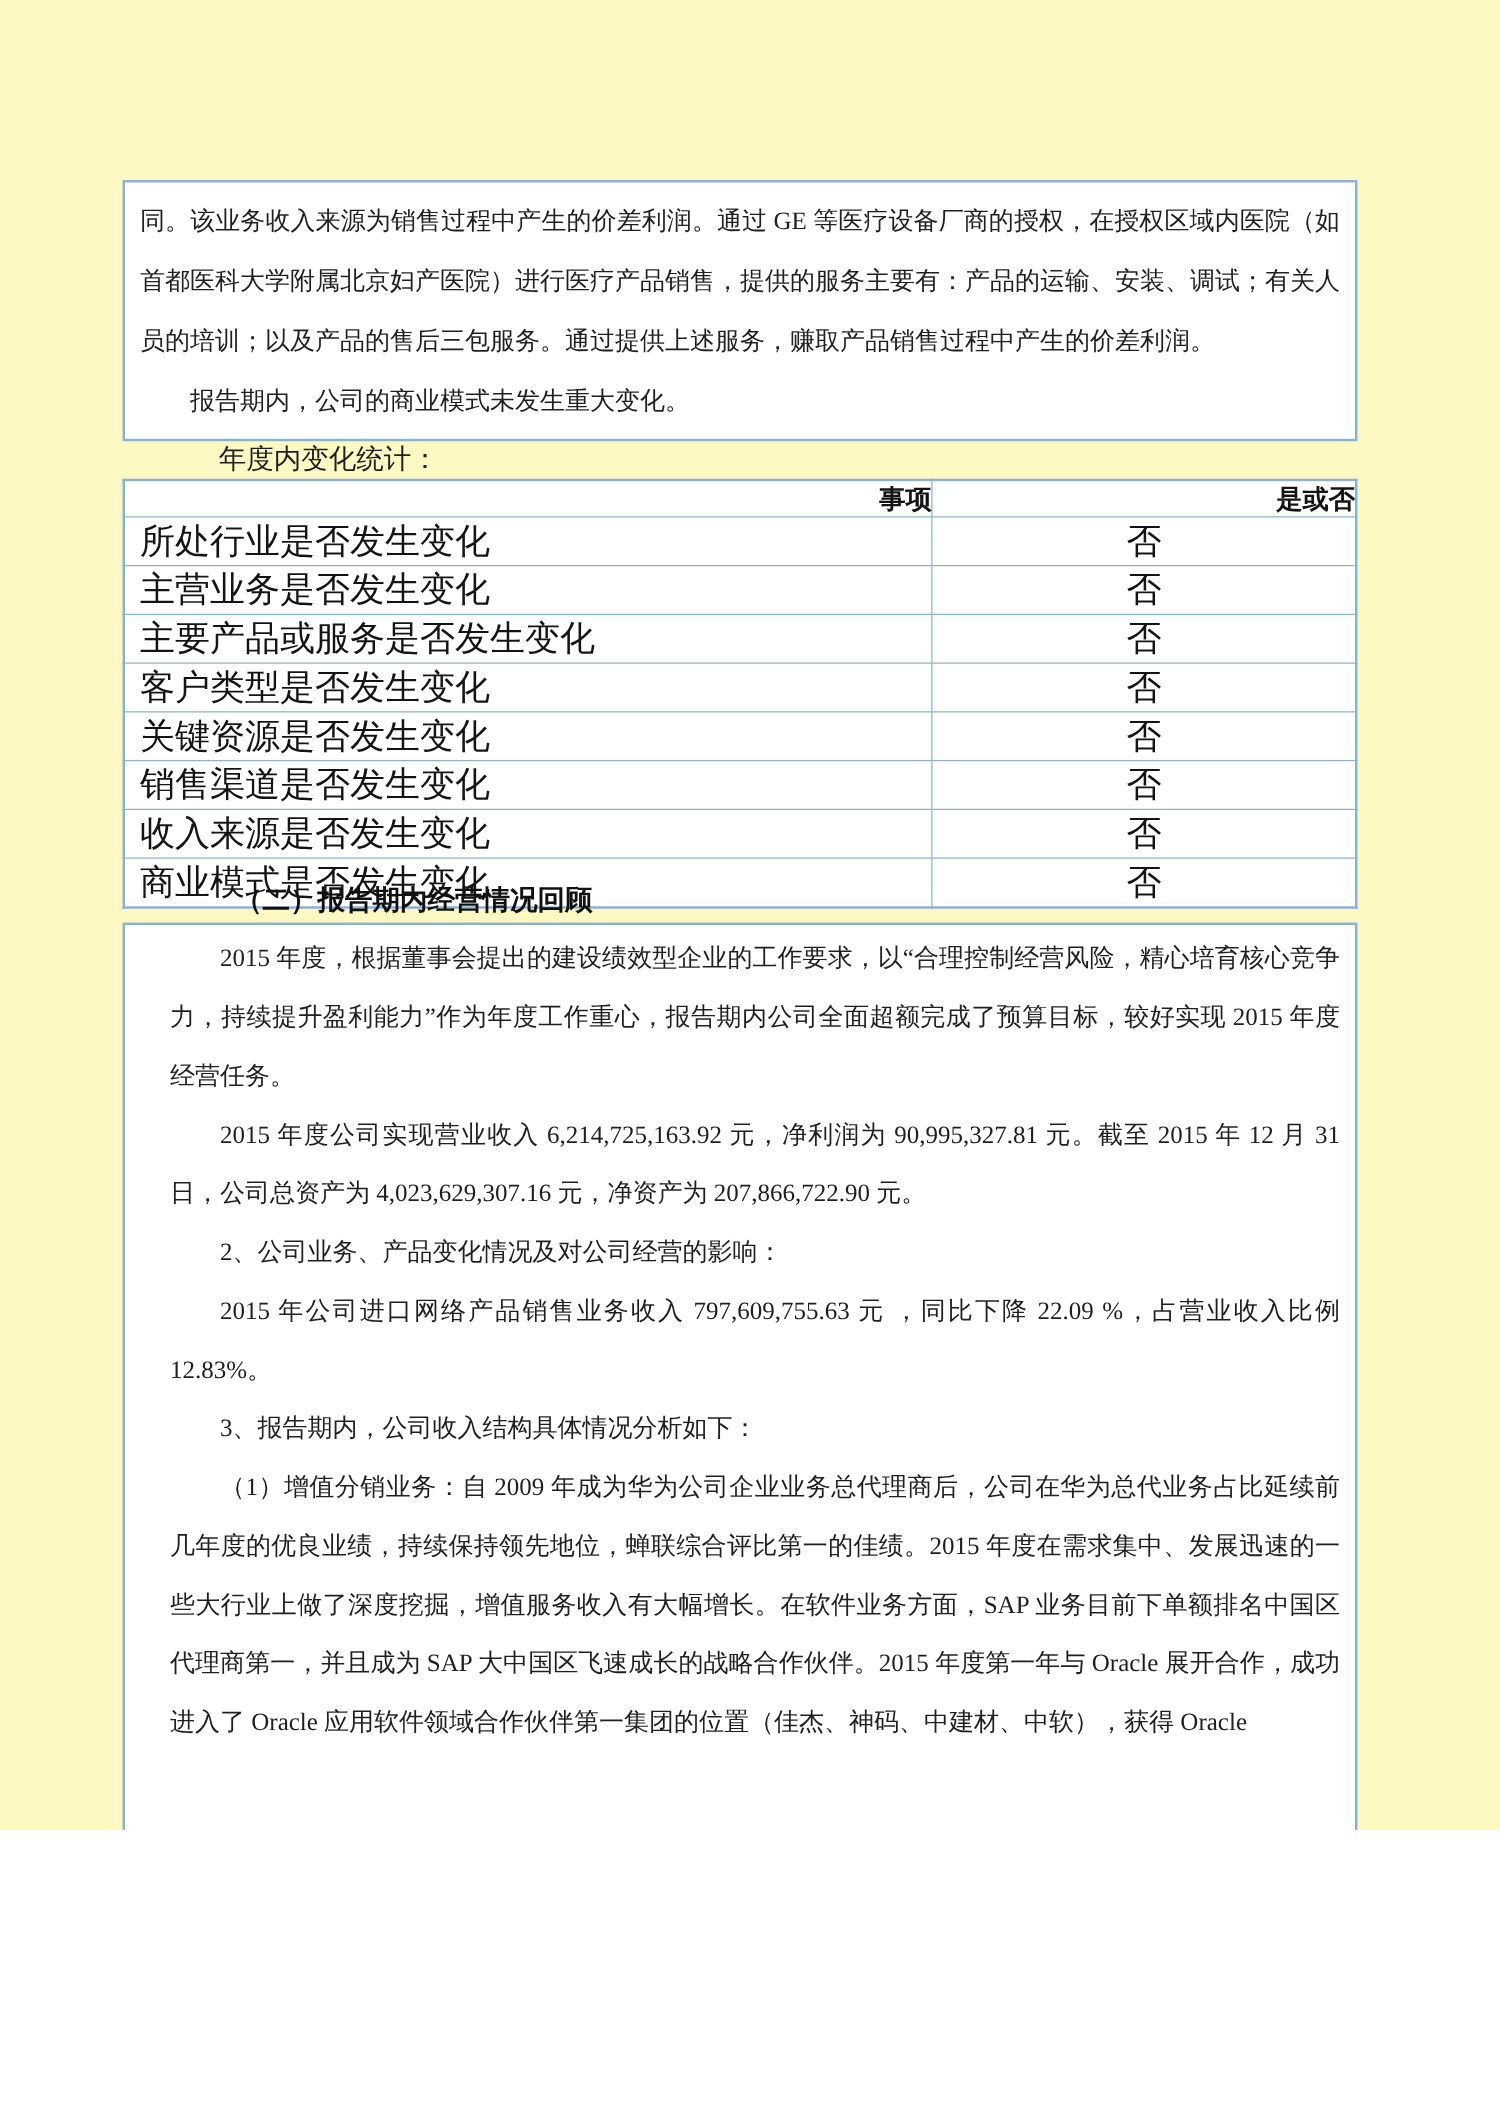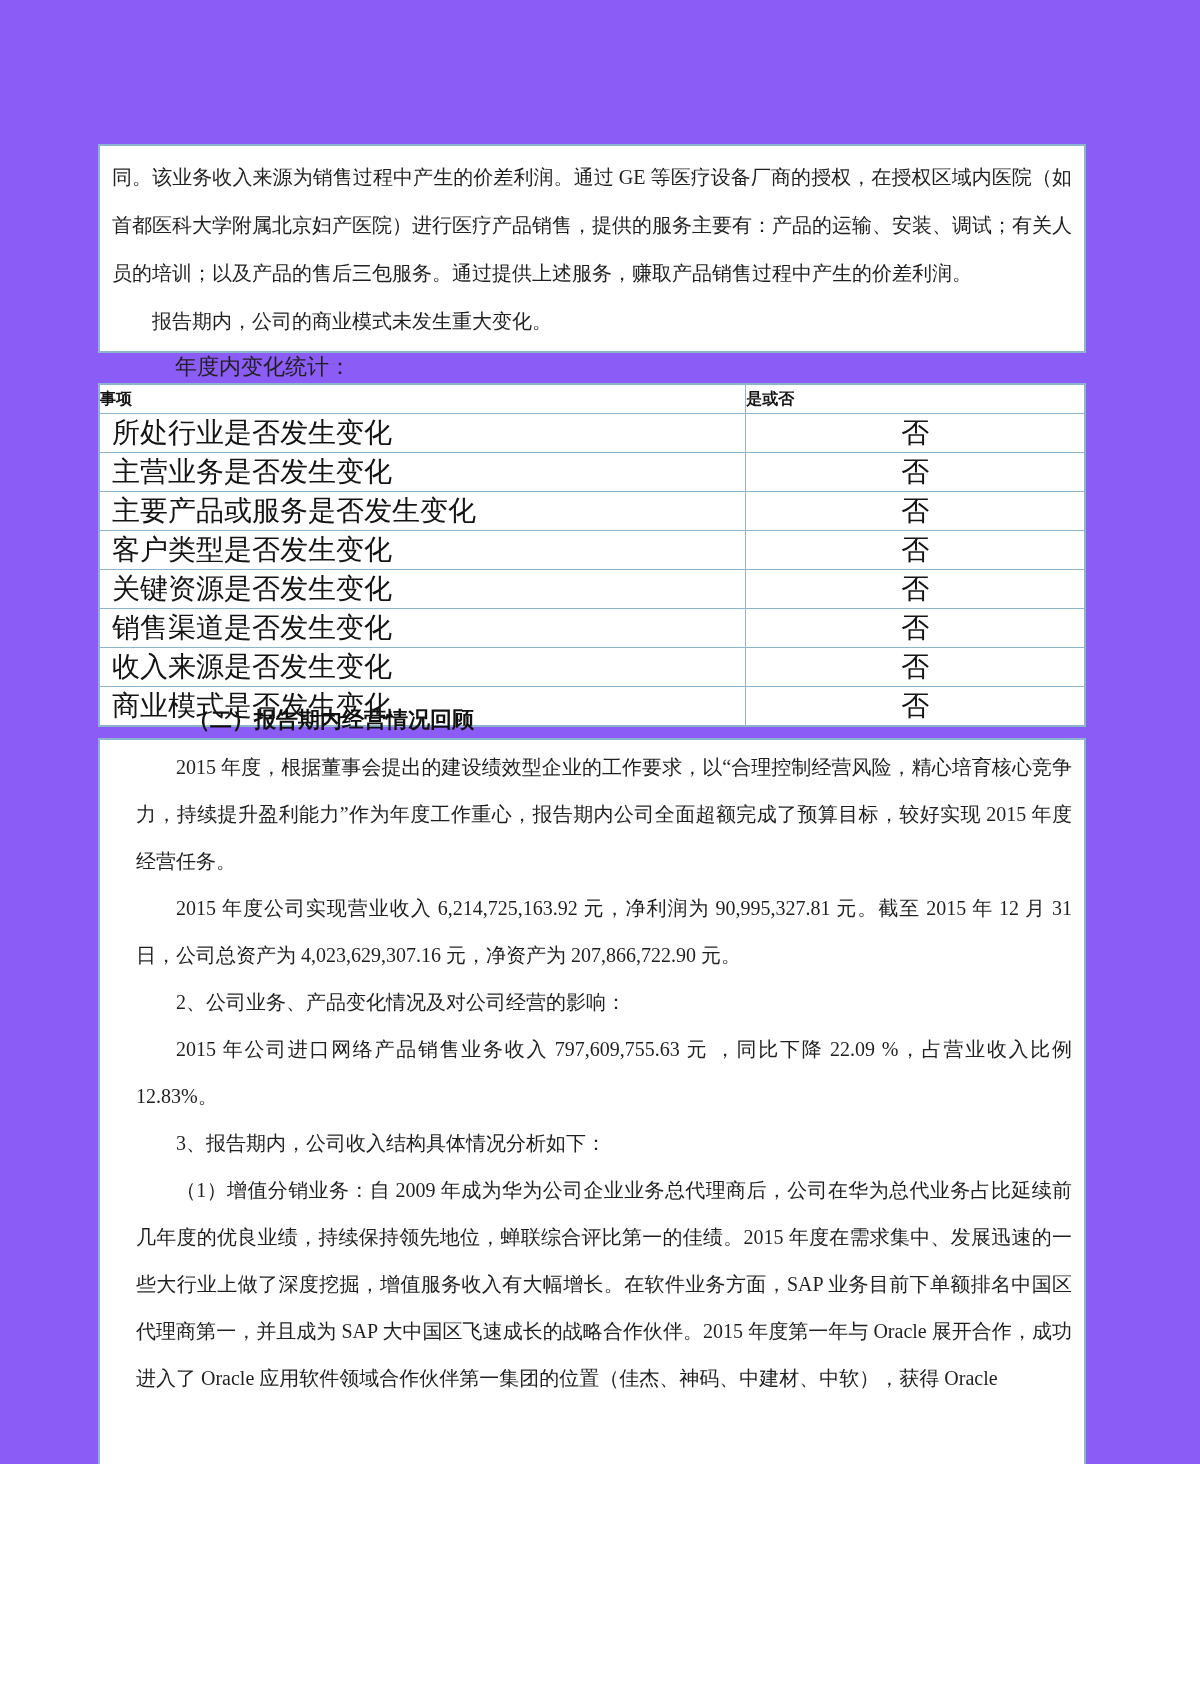--- a/index.html
+++ b/index.html
@@ -4,21 +4,21 @@
 <style>
   :root{
     --bd:#8db4cf;
     --txt:#1f1f1f;
   }
   html,body{margin:0;padding:0;background:#ffffff;}
   .page{
     position:relative;
     width:1200px;height:1464px;
     margin:0 auto;
-    background:#8b5cf6;
+    background:#fef9c3;
     font-family:"Liberation Serif","DejaVu Serif",serif;
     color:var(--txt);
     overflow:hidden;
   }
   
   .tbox{
     position:absolute;left:98px;width:988px;
     box-sizing:border-box;
     border:2px solid var(--bd);
     padding:0 12px;
@@ -53,23 +53,23 @@
   .stats-table{border:2px solid var(--bd);}
   .stats-table th,
   .stats-table td{
     border:1px solid var(--bd);
     font-size:28px;
     color:#141414;
     padding:0;
   }
   .stats-table th{
     height:28px;
-    font-size:16px;
+    font-size:21px;
     font-weight:bold;
-    text-align:left;
+    text-align:right;
     font-family:Liberation Sans, sans-serif;
   }
   .stats-table td{height:31.4px;}
   .stats-table td.item{text-align:left;padding-left:12px;}
   .stats-table td.ans{text-align:center;}
   
   .section-heading{
     position:absolute;left:188px;top:706px;
     margin:0;
     font-size:22px;line-height:28px;

